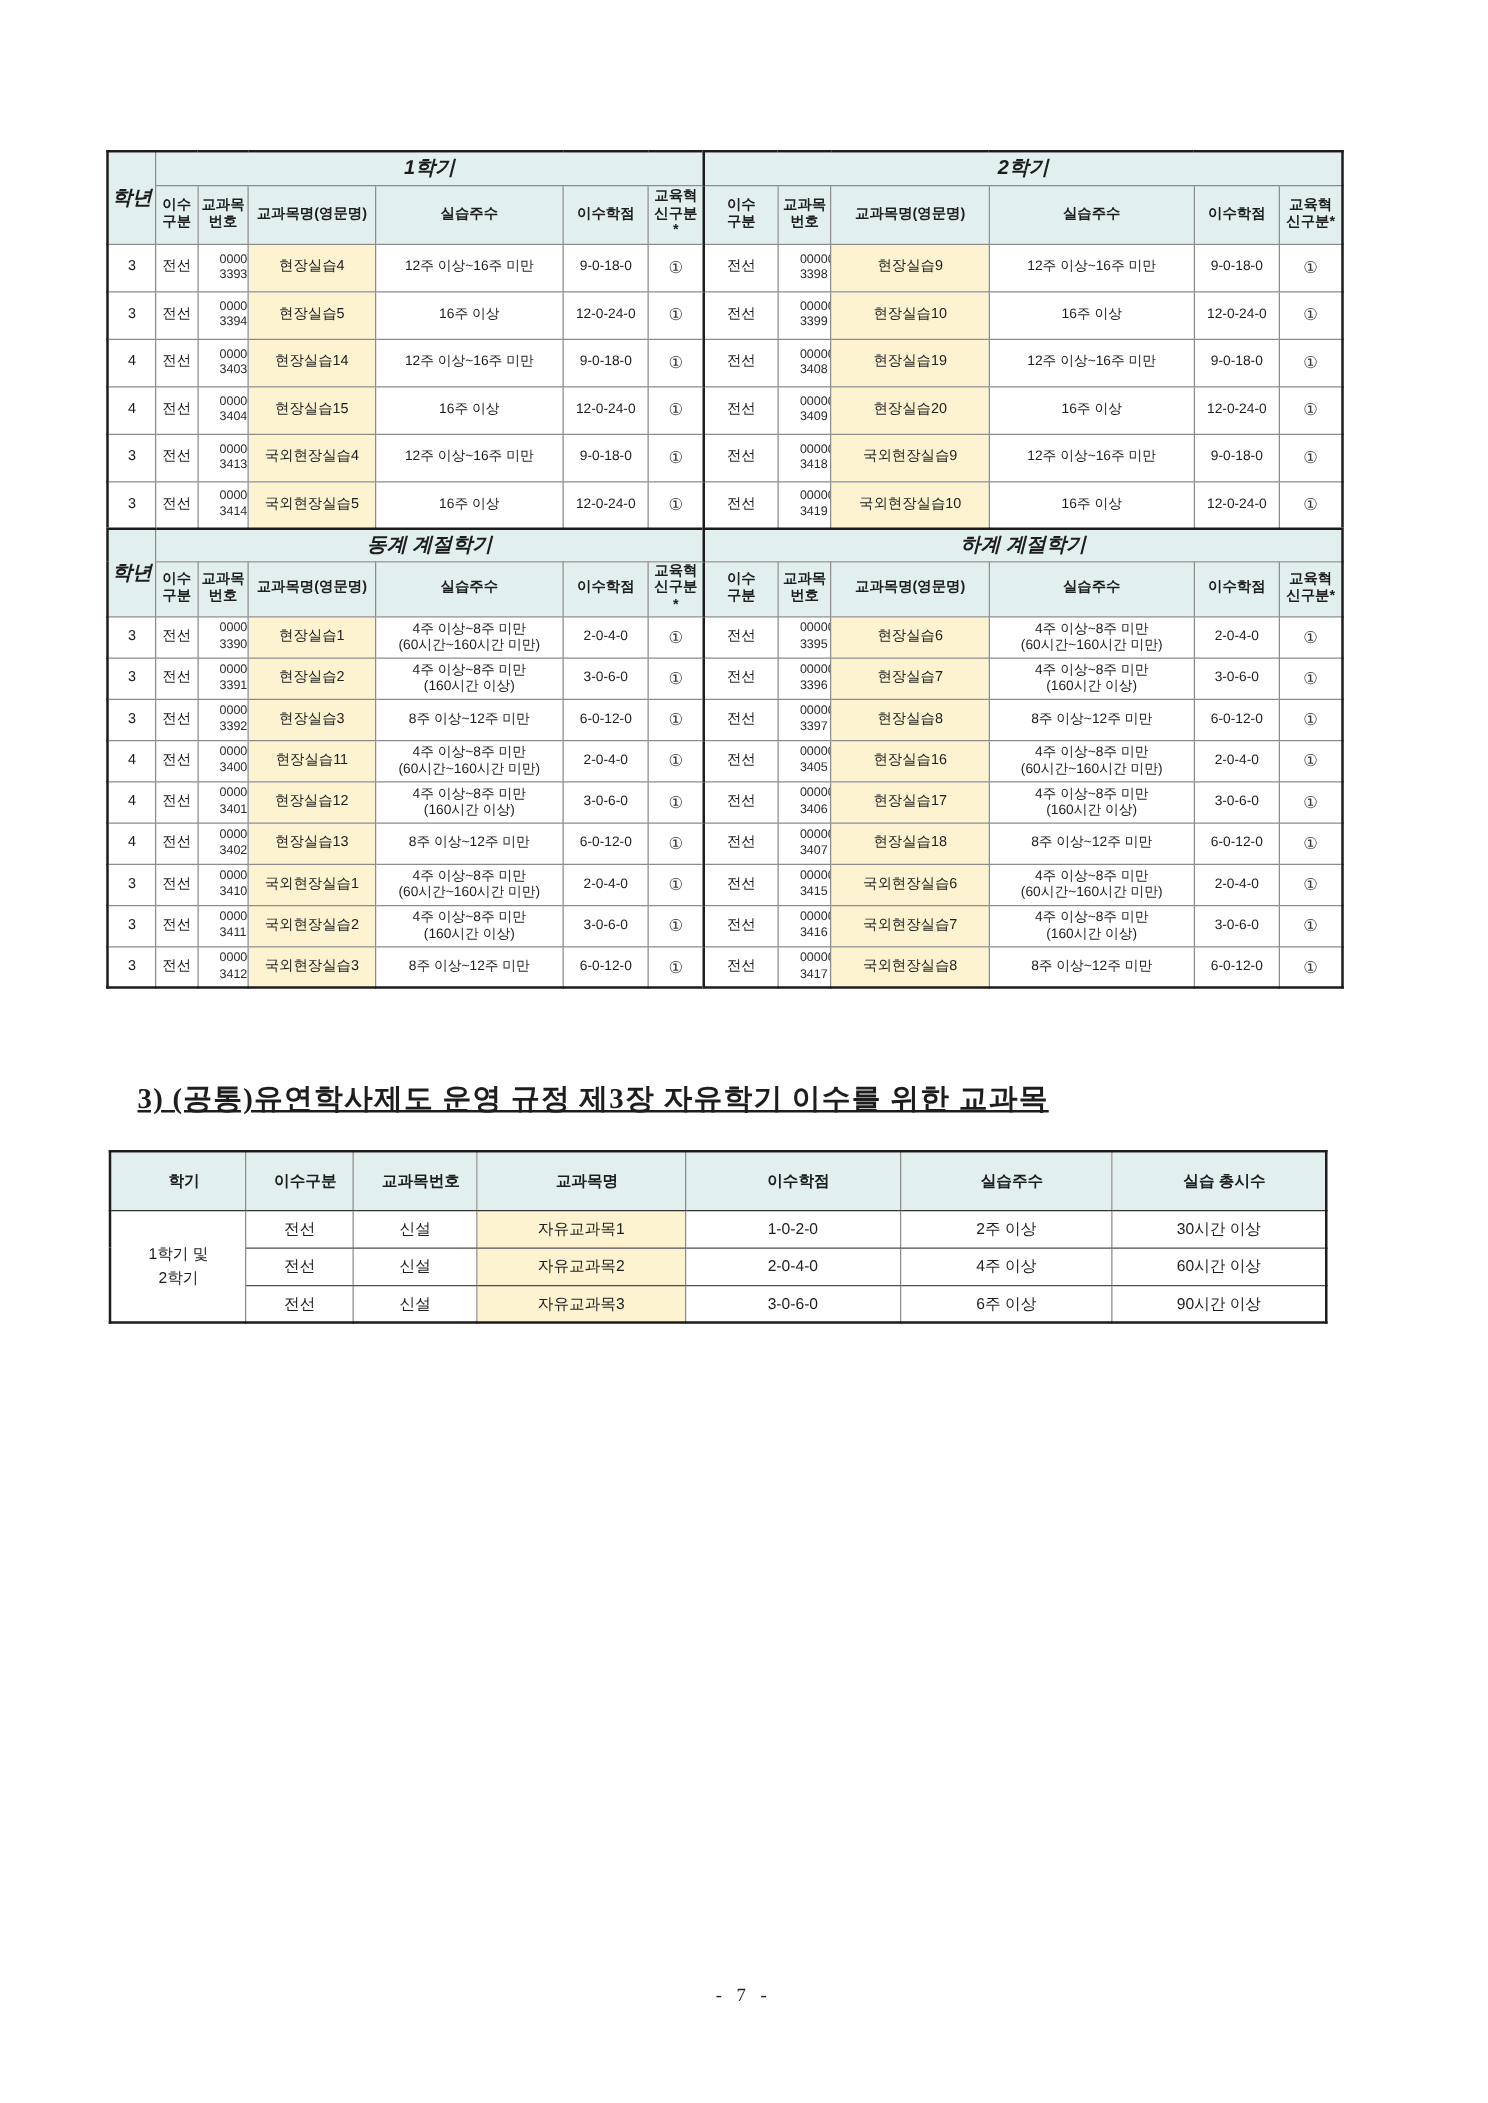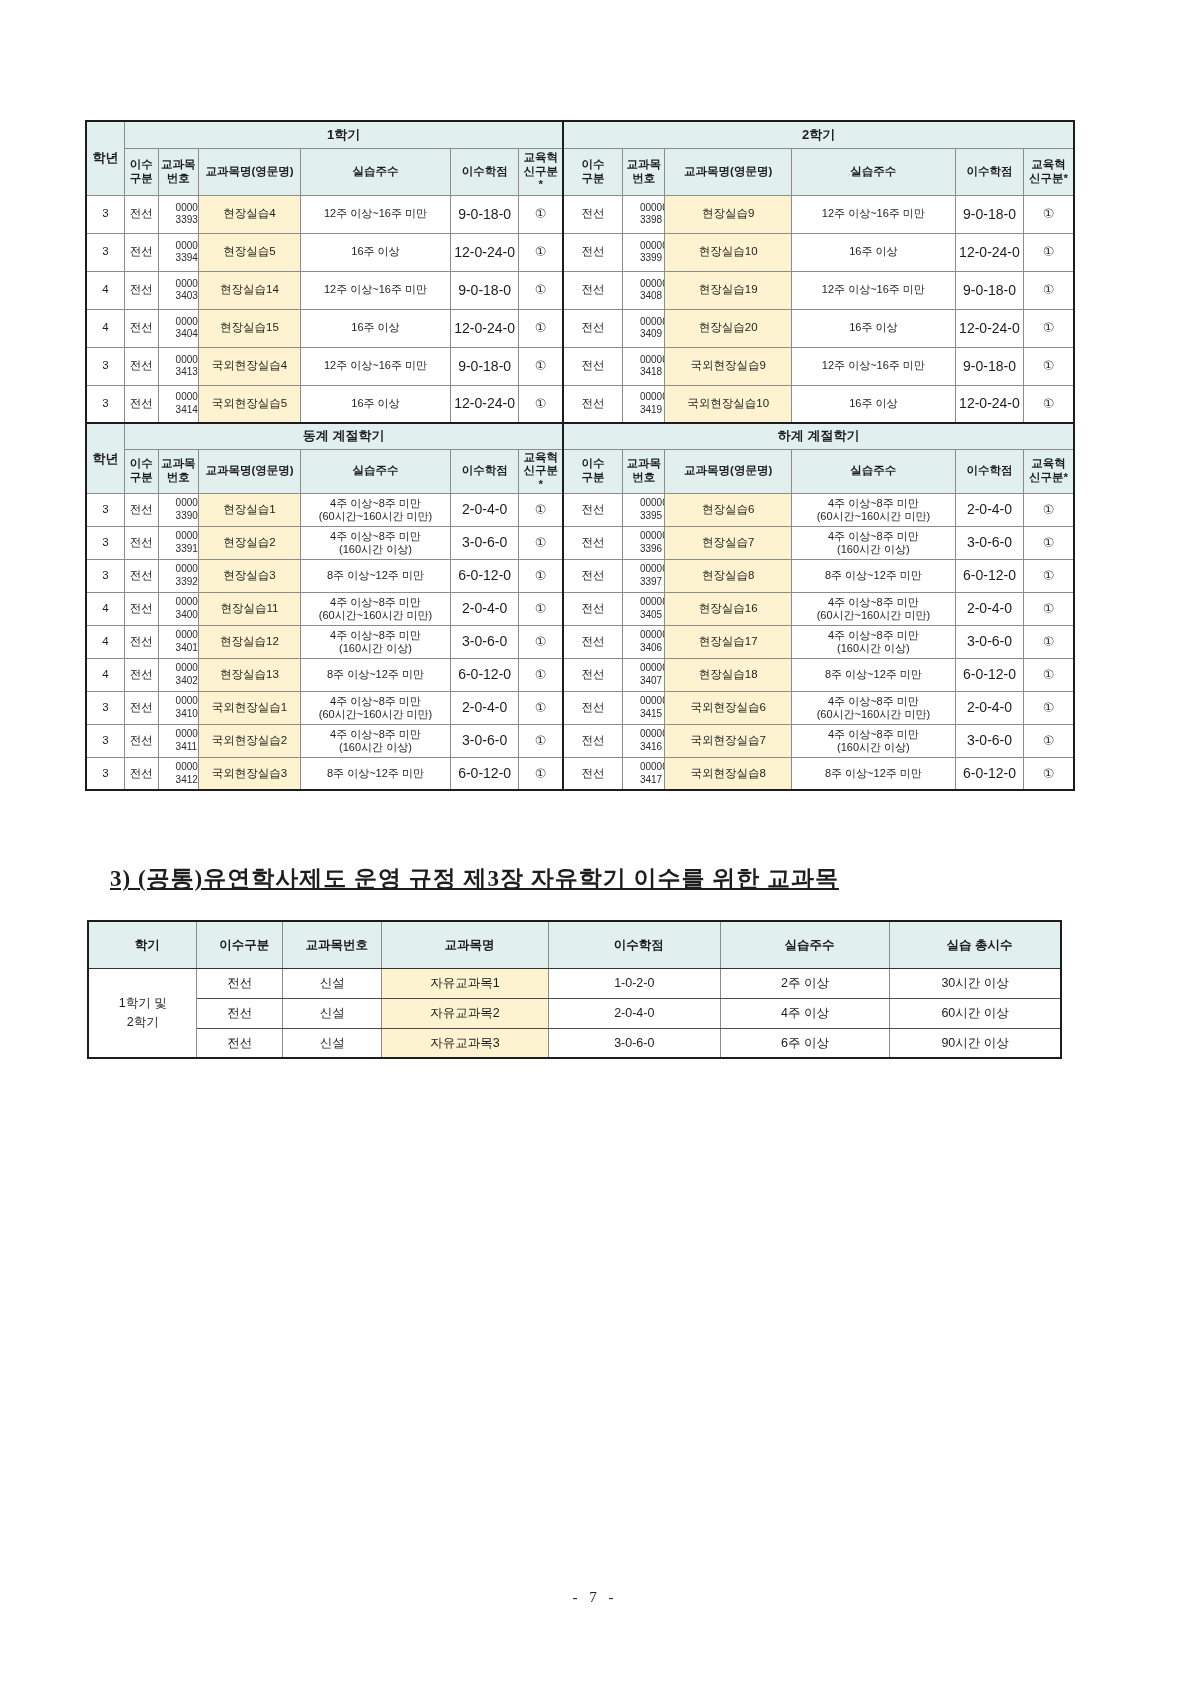--- a/index.html
+++ b/index.html
@@ -25,31 +25,31 @@
 
   
   .t1 { width: 990px; margin-left: 85px; border: 2.5px solid var(--outer,#1c1c1c); }
   .t1 th, .t1 td {
     border: 1px solid var(--inner,#8c8c8c);
     text-align: center; vertical-align: middle;
     font-size: 11.5px; line-height: 1.2; padding: 1px 2px;
     overflow: hidden;
   }
   .t1 th { background: var(--head,#e2efef); font-weight: 700; white-space: pre-line; }
-  .t1 tr.hr1 th { height: 27px; font-size: 13px; }
+  .t1 tr.hr1 th { height: 27px; font-size: 16px; font-style: italic; }
   .t1 tr.hr2 th { height: 47px; }
   .t1 thead.season tr.hr1 th { height: 26px; border-top: 2.5px solid var(--outer,#1c1c1c); }
   .t1 thead.season tr.hr2 th { height: 37px; }
   .t1 tbody.regular td { height: 38px; }
   .t1 tbody.seasonal td { height: 33px; }
   .t1 .half-start { border-left: 2.5px solid var(--outer,#1c1c1c); }
   .t1 .c-no { font-size: 10px; text-align: left; padding-left: 17px; white-space: pre-line; line-height: 1.25; color:#2a2a2a; }
   .t1 td.c-name { background: var(--hl,#fdf3d0); }
   .t1 .c-weeks { white-space: pre-line; font-size: 11px; }
-  .t1 .c-cred { font-size: 14px; }
+  .t1 .c-cred { font-size: 11px; }
   .t1 .c-inn { font-size: 13px; color:#333; }
 
   
   .t2 { width: 975px; margin-left: 87px; border: 2.5px solid var(--outer,#1c1c1c); }
   .t2 th, .t2 td {
     border: 1px solid var(--inner,#8c8c8c);
     text-align: center; vertical-align: middle;
     font-size: 12.5px; padding: 1px 2px; overflow: hidden;
   }
   .t2 th { background: var(--head,#e2efef); font-weight: 700; height: 47px; }

